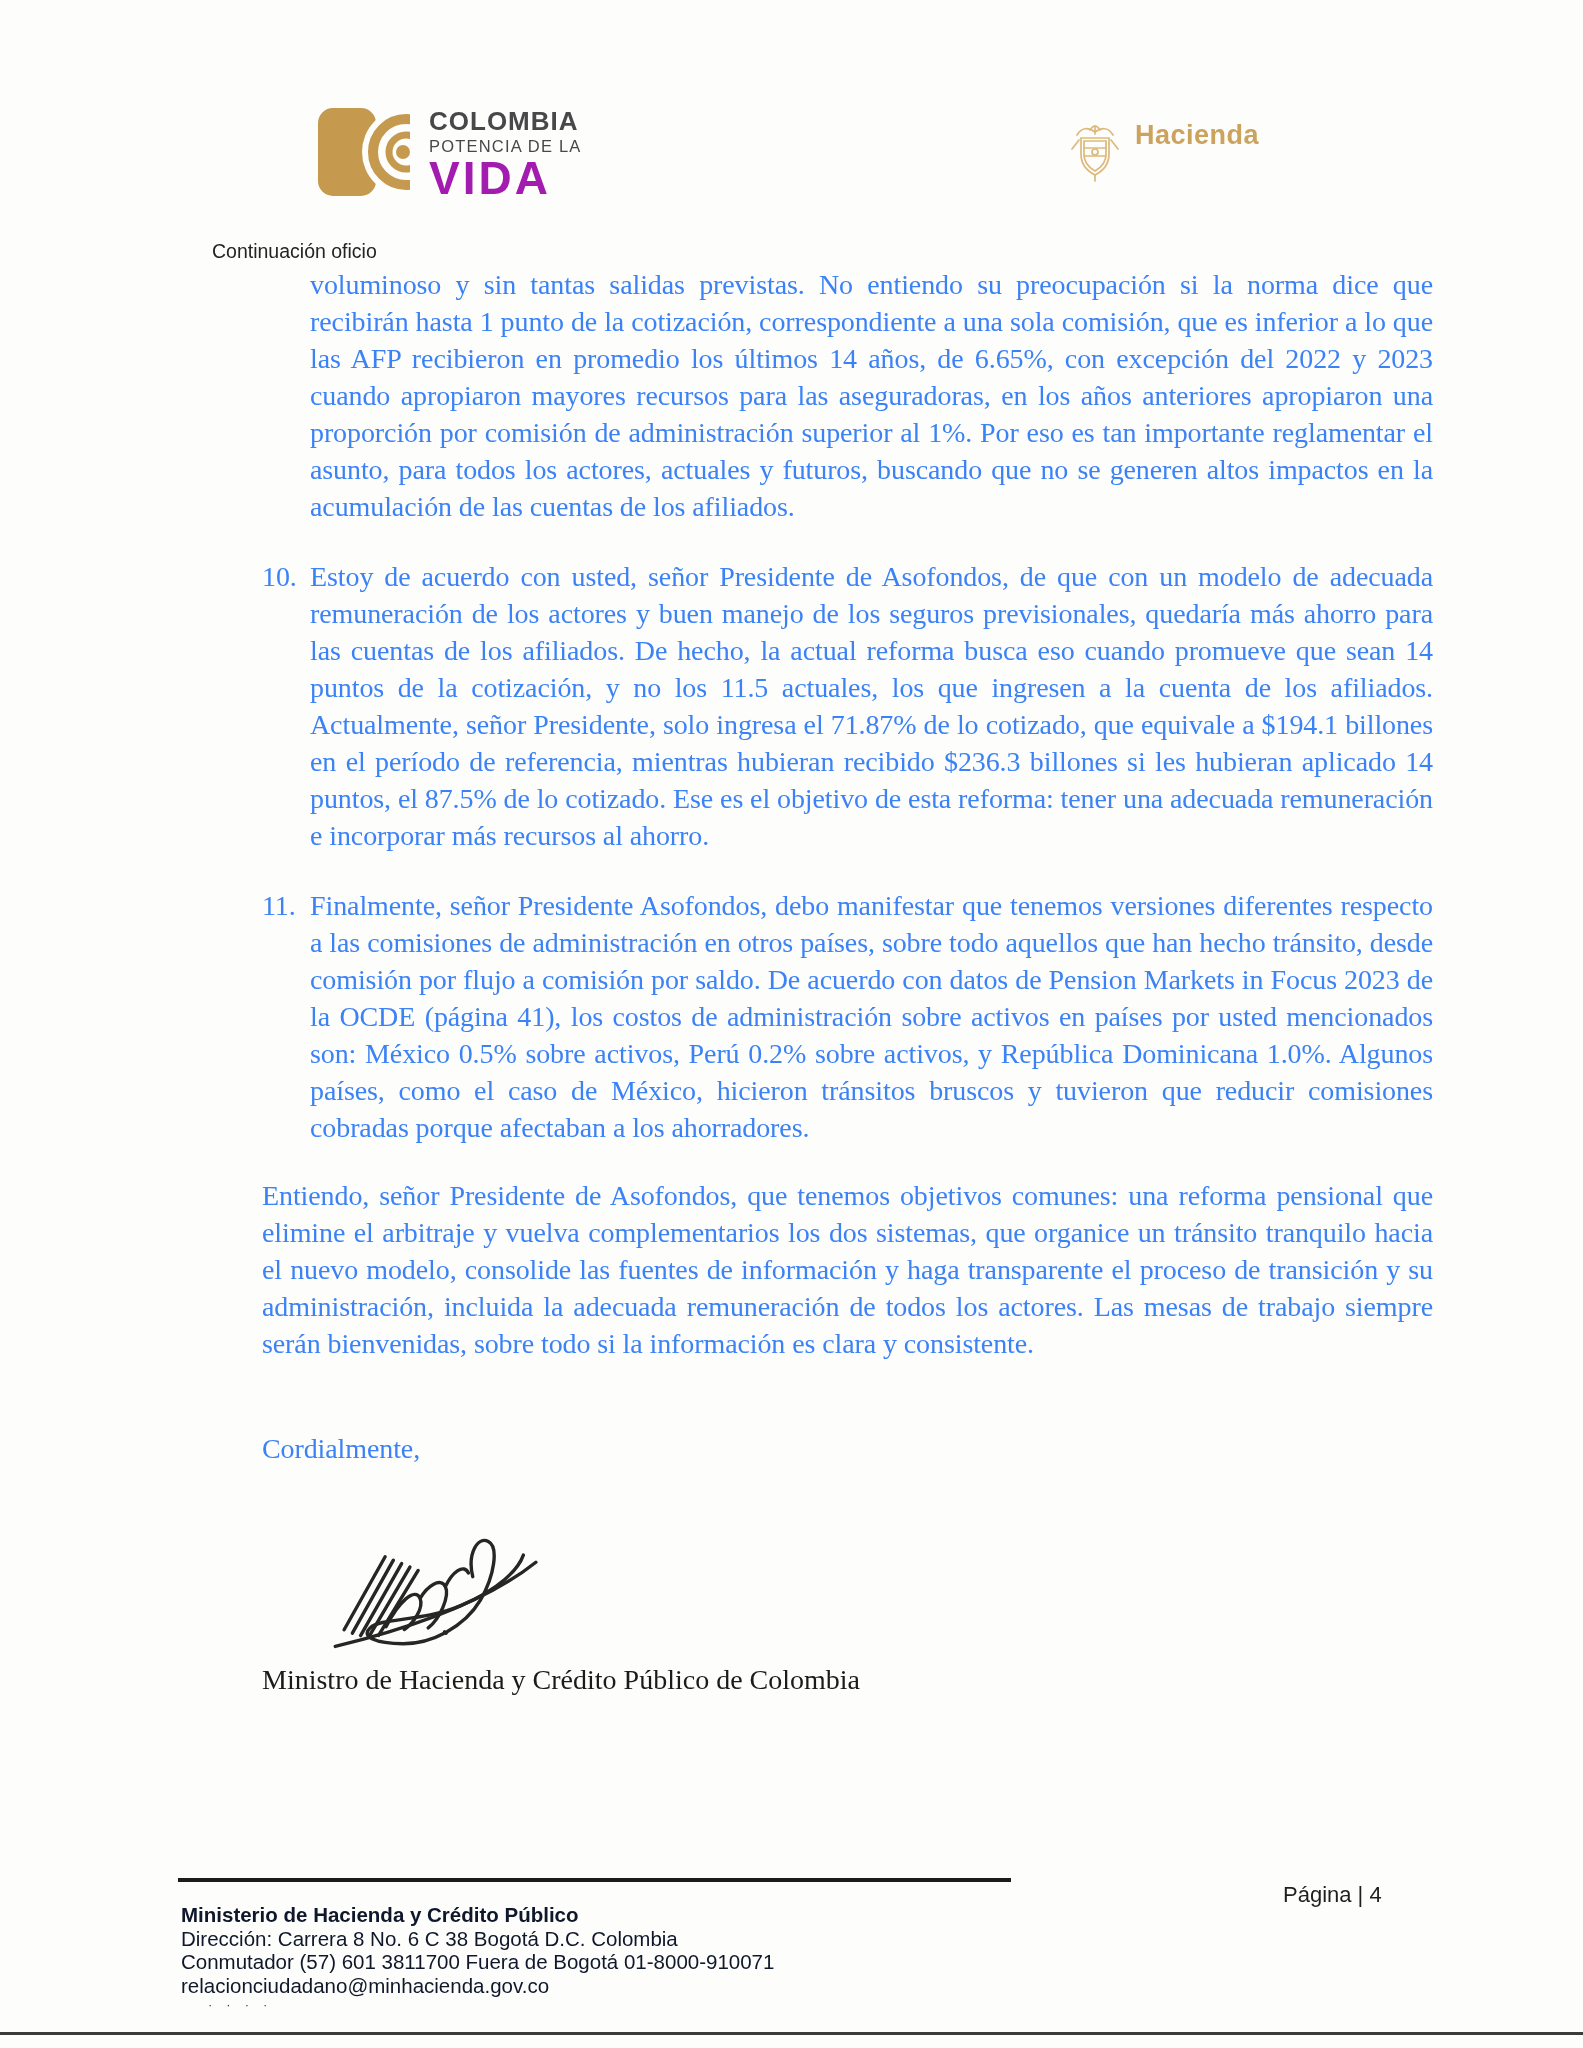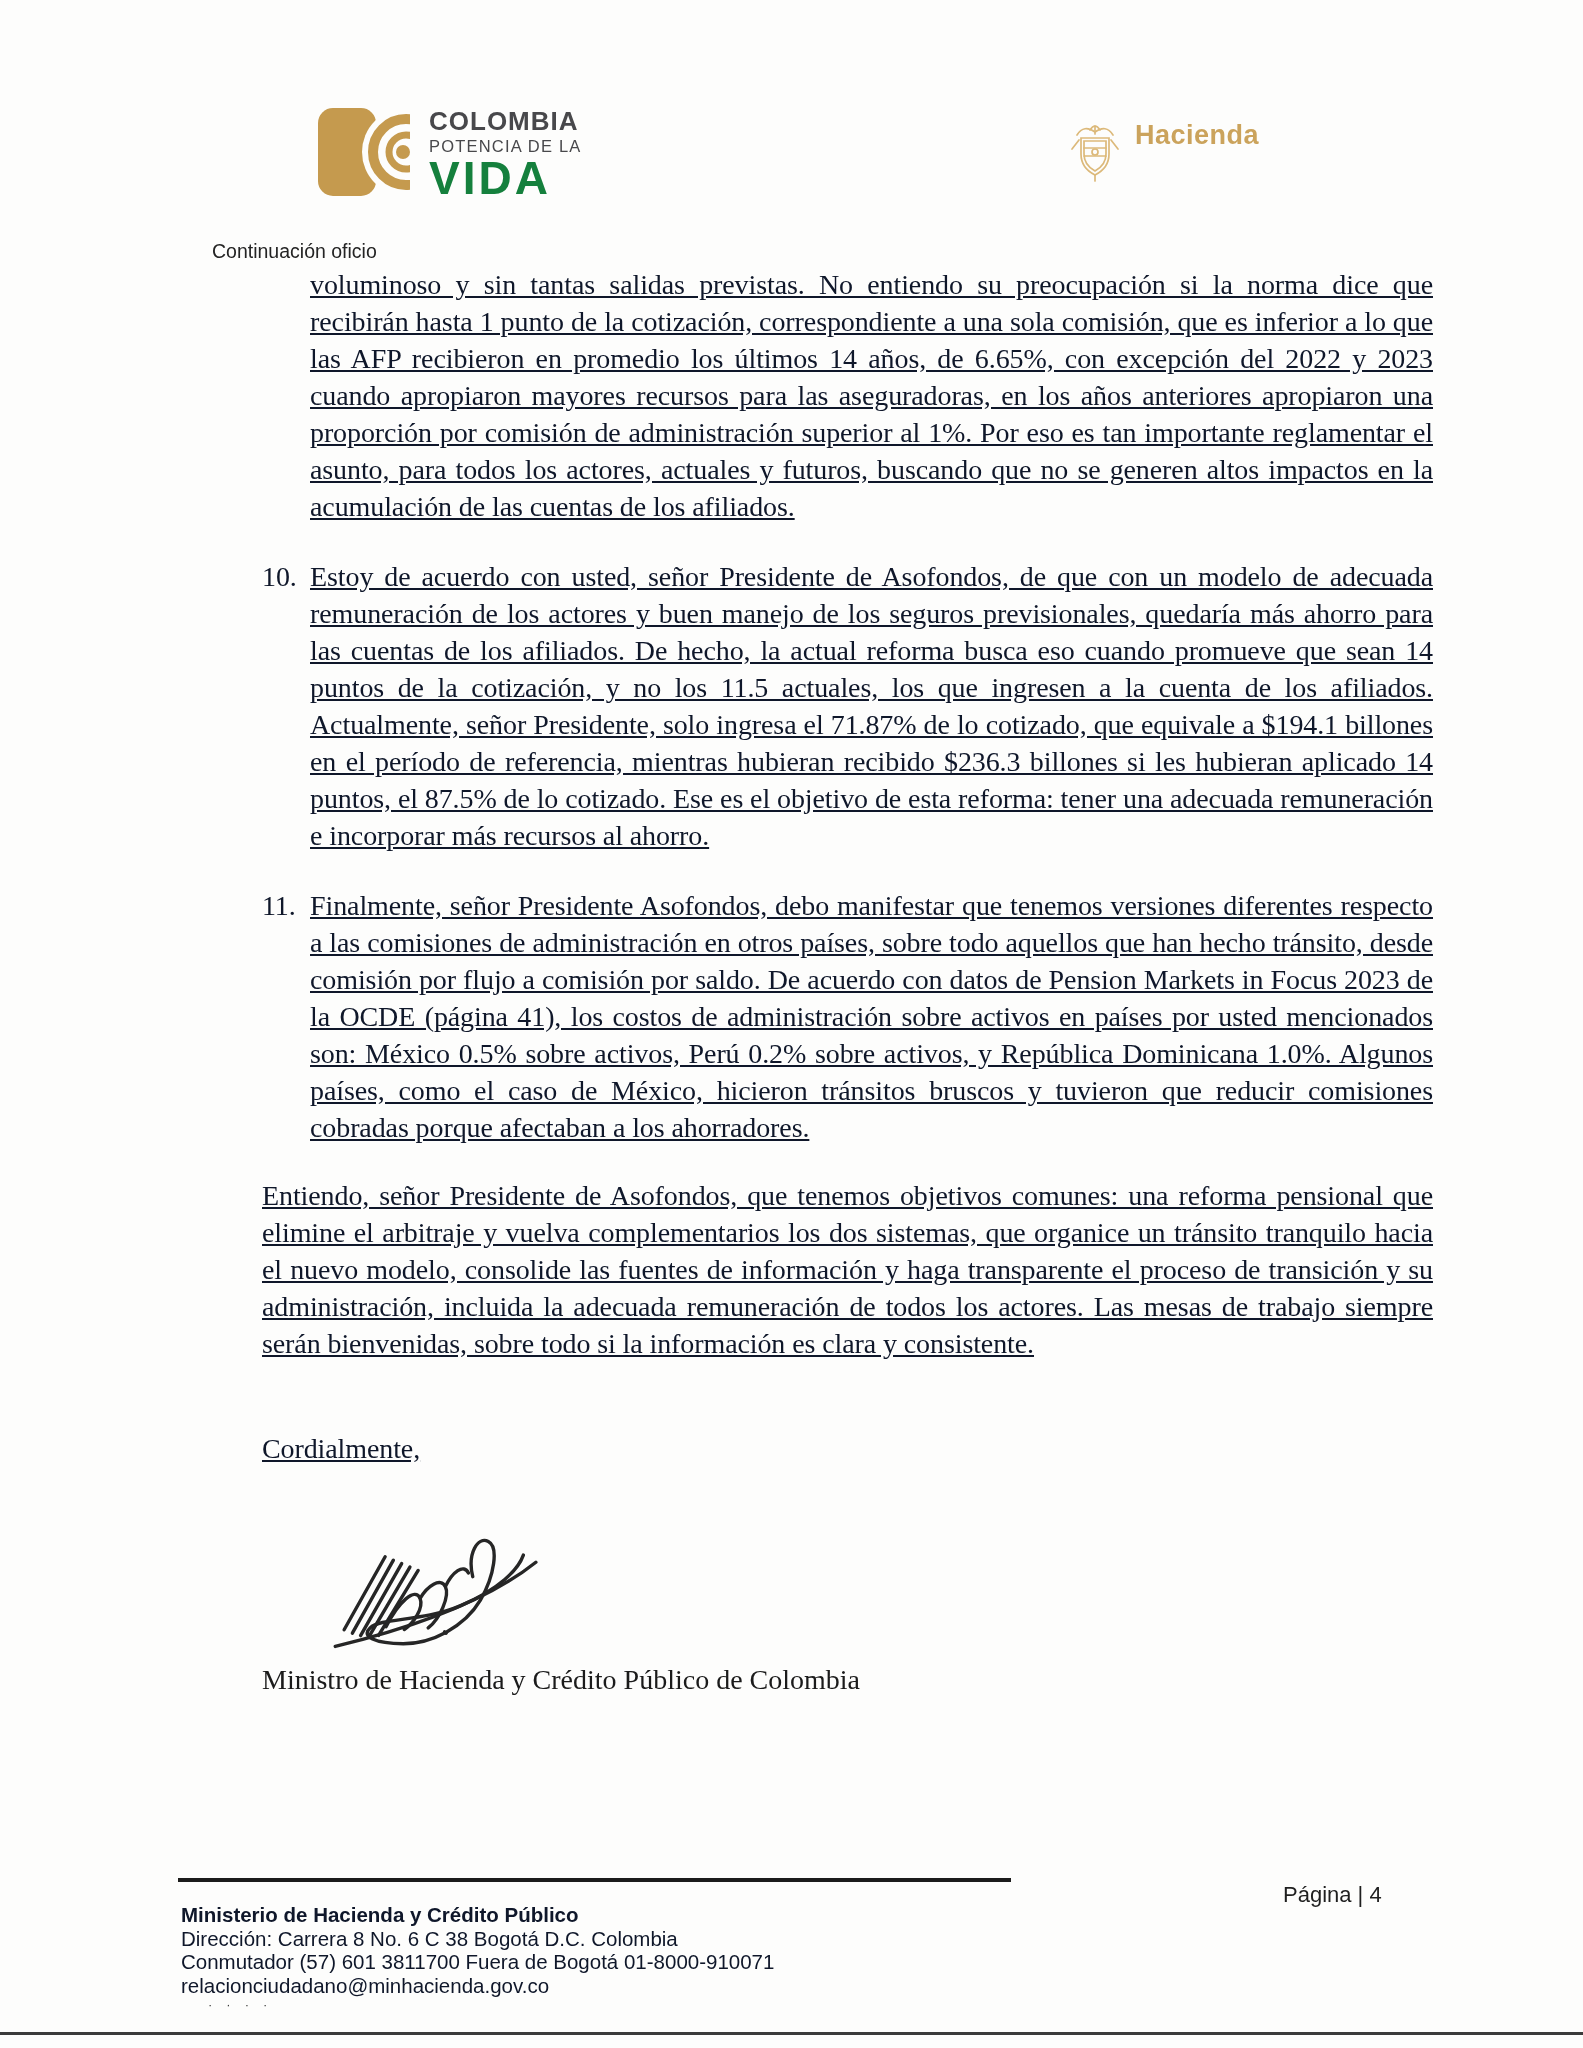--- a/index.html
+++ b/index.html
@@ -5,29 +5,29 @@
   html,body{margin:0;padding:0;}
   body{
     width:1583px;height:2048px;position:relative;background:#fdfdfc;
     font-family:"Liberation Serif",serif;color:#1b1b1b;overflow:hidden;
   }
   
   .logo-left{position:absolute;left:318px;top:108px;display:flex;}
   .logo-left .wordmark{margin-left:19px;color:#48484b;font-family:"Liberation Sans",sans-serif;}
   .wm-1{font-weight:bold;font-size:26px;line-height:26px;letter-spacing:1px;}
   .wm-2{font-size:16.5px;line-height:20px;letter-spacing:1.2px;margin-top:2px;}
-  .wm-3{font-weight:bold;font-size:46px;line-height:44px;letter-spacing:3px;color:#15803d;}
+  .wm-3{font-weight:bold;font-size:46px;line-height:44px;letter-spacing:3px;color:#a21caf;}
   .logo-right{position:absolute;left:1070px;top:120px;display:flex;}
   .hacienda-word{margin-left:15px;font-family:"Liberation Sans",sans-serif;font-weight:bold;
     font-size:27px;color:#cba35c;letter-spacing:0.5px;}
   
   .continuation{position:absolute;left:212px;top:240px;font-family:"Liberation Sans",sans-serif;
     font-size:19.5px;color:#242424;}
   .letter{position:absolute;left:262px;top:266px;width:1171px;}
-  .p{font-size:28px;line-height:37px;text-align:justify;color:#0f172a;letter-spacing:-0.1px;text-decoration:underline;}
+  .p{font-size:28px;line-height:37px;text-align:justify;color:#3b82f6;letter-spacing:-0.1px;}
   .indent{margin-left:48px;}
   .item{position:relative;margin-left:48px;margin-top:33px;}
   .item .num{position:absolute;left:-48px;top:0;text-align:left;}
   .closing{margin-top:31px;}
   .valediction{margin-top:68px;text-align:left;}
   
   .sig-block{position:absolute;left:262px;top:1535px;}
   .sig-scribble{margin-left:62px;transform:rotate(-4deg);}
   .sig-name{font-weight:bold;font-size:28px;line-height:36px;margin-top:2px;}
   .sig-title{font-size:28px;line-height:38px;}

